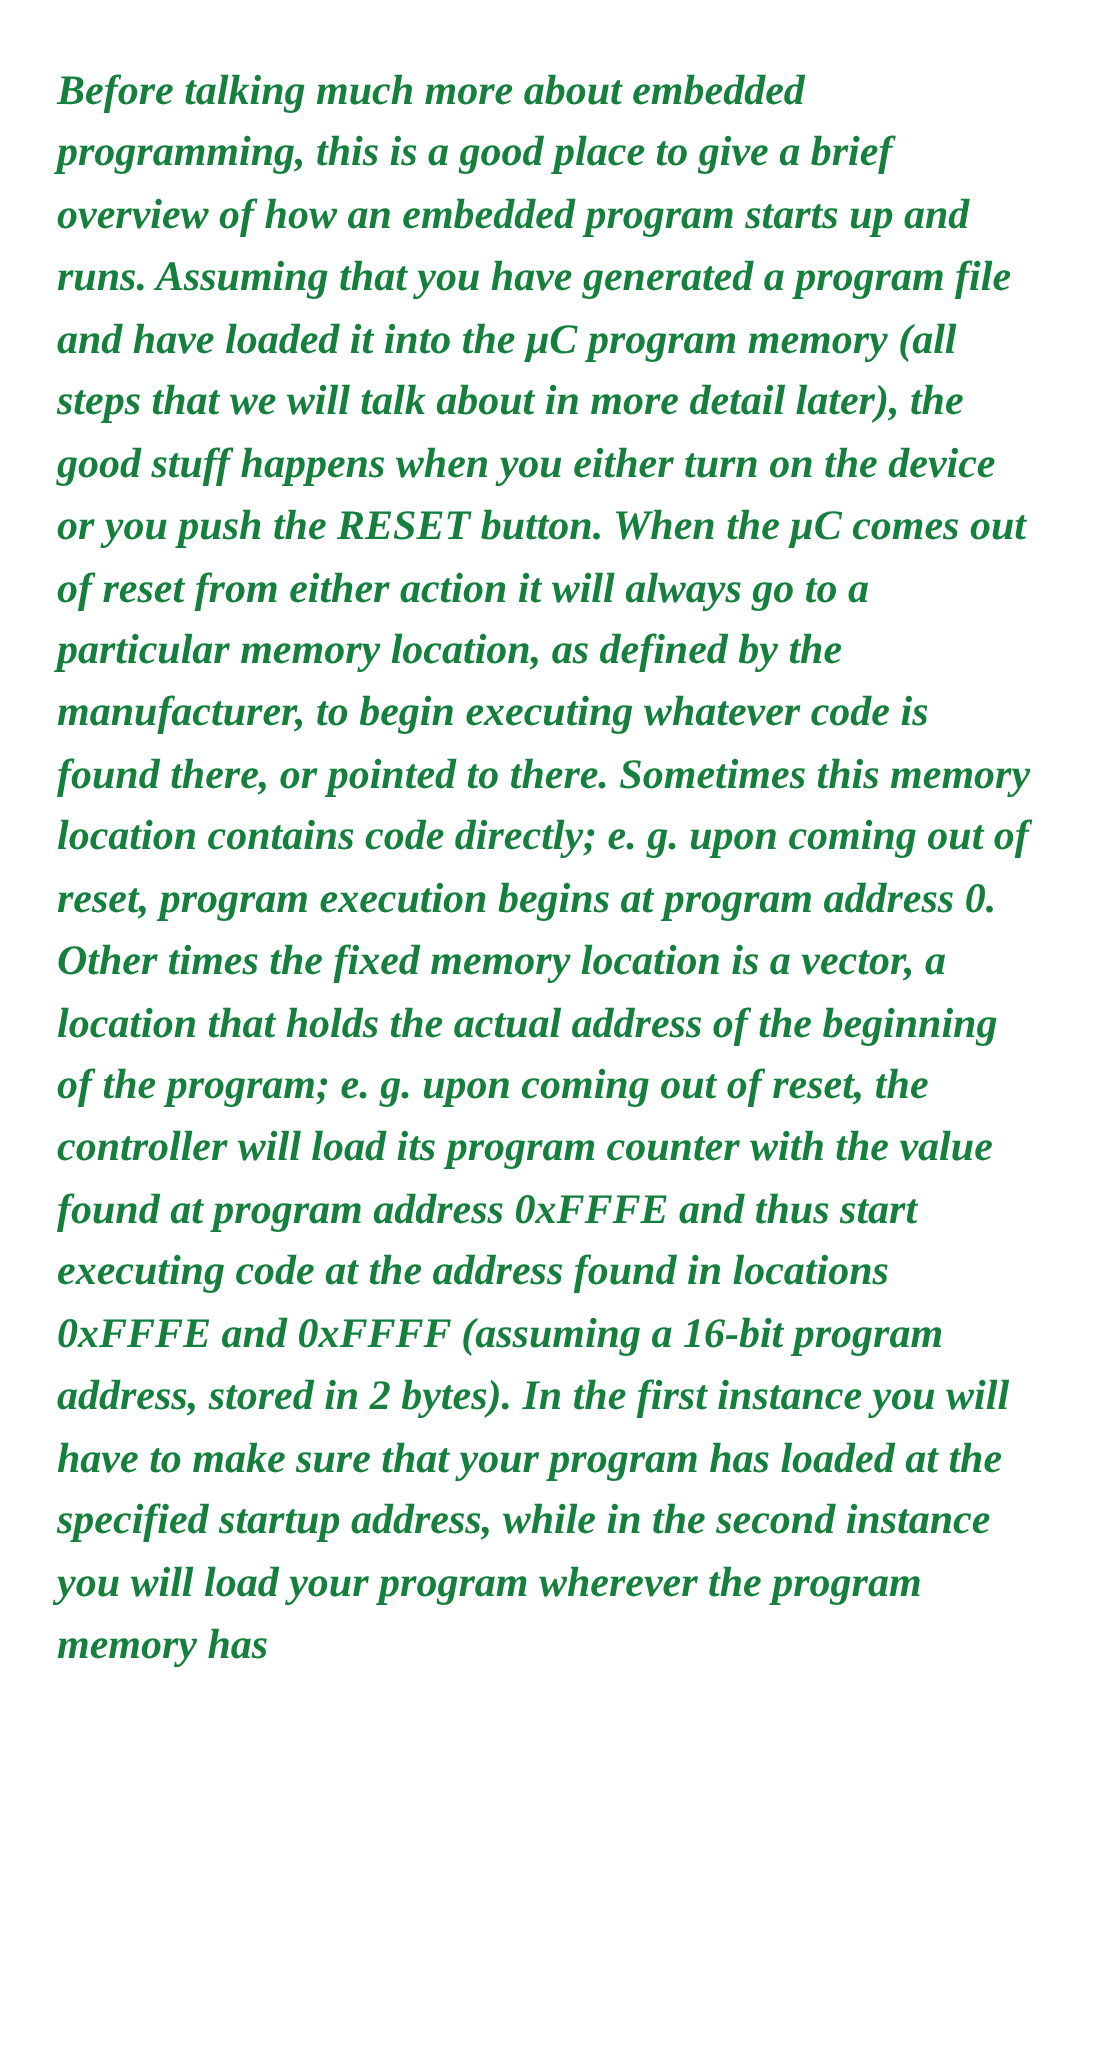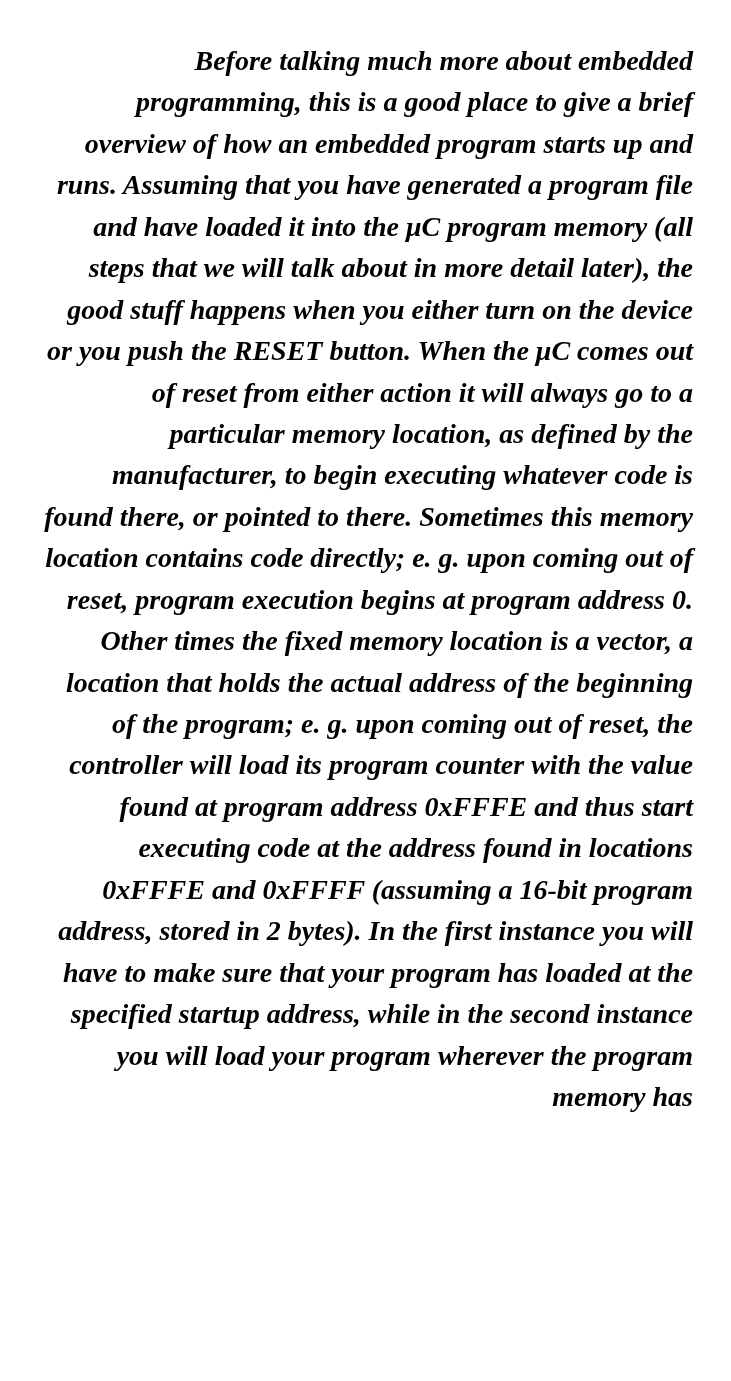--- a/index.html
+++ b/index.html
@@ -14,20 +14,20 @@
       min-height: 1381px;
       font-family: 'Times New Roman', Times, serif;
       padding: 40px 38px 40px 38px;
     }
 
     .main-text {
       font-style: italic;
       font-weight: bold;
       font-size: 28px;
       line-height: 1.48;
-      color: #000000;
-      text-align: right;
+      color: #15803d;
+      text-align: left;
     }
   </style>
 </head>
 <body>
 
 <div class="main-text">Before talking much more about embedded programming,  this is a good place to give a brief overview of  how an embedded program starts up and runs.  Assuming that you have generated a program file and have loaded it into the μC program memory (all steps that we will talk about in more detail later),  the good stuff  happens when you either turn on the device or you push the RESET  button.   When the μC comes out of reset  from either action it will always go to a particular memory location,  as defined by the manufacturer,  to begin executing whatever code is found there,  or pointed to there.    Sometimes this memory location contains code directly;  e. g.  upon coming out of reset,  program execution begins at program address 0.  Other times the fixed memory location is a vector,  a location that holds the actual address of  the beginning of  the program;  e. g.  upon coming out of reset,  the controller will load its program counter with the value found at program address 0xFFFE and thus start executing code at the address found in locations 0xFFFE and 0xFFFF (assuming a 16-bit program address,  stored in 2 bytes).  In the first instance you will have to make sure that your program has loaded at the specified startup address,  while in the second instance you will load your program wherever the program memory has</div>
 
 </body></html>

